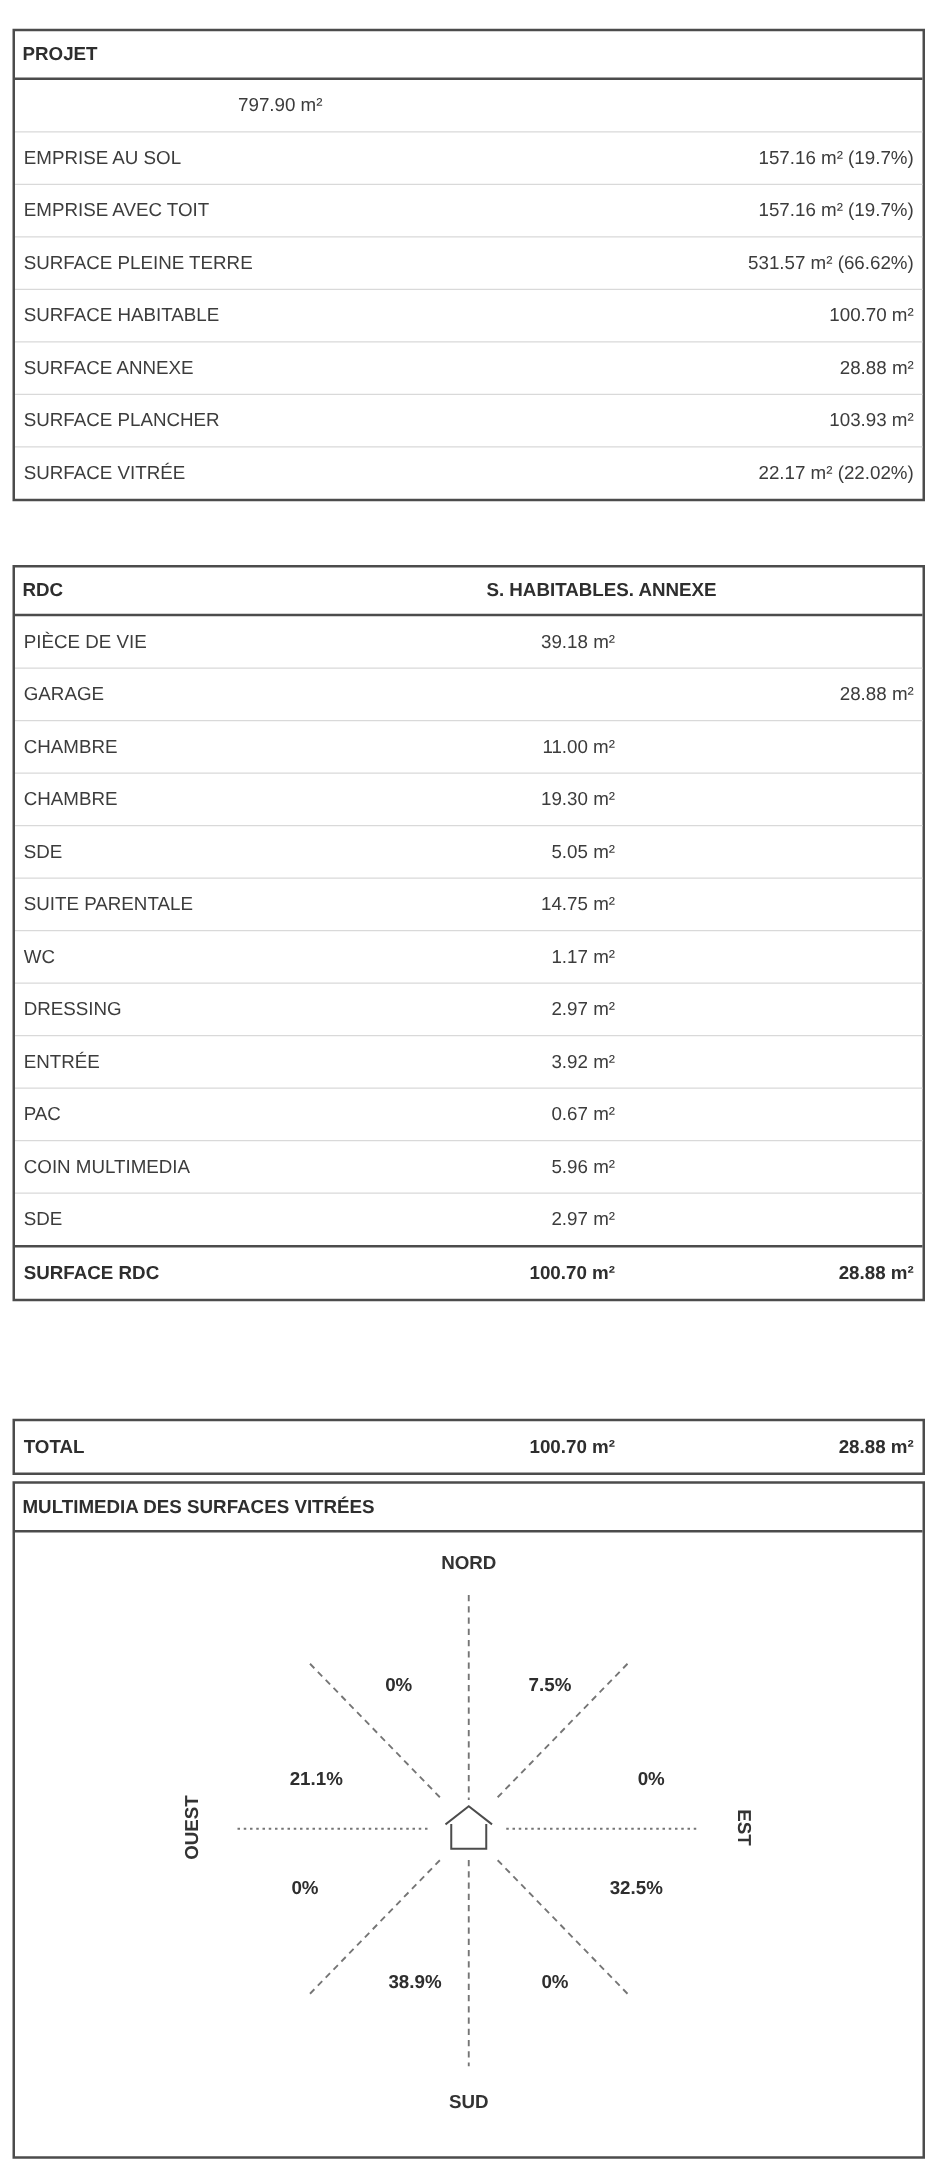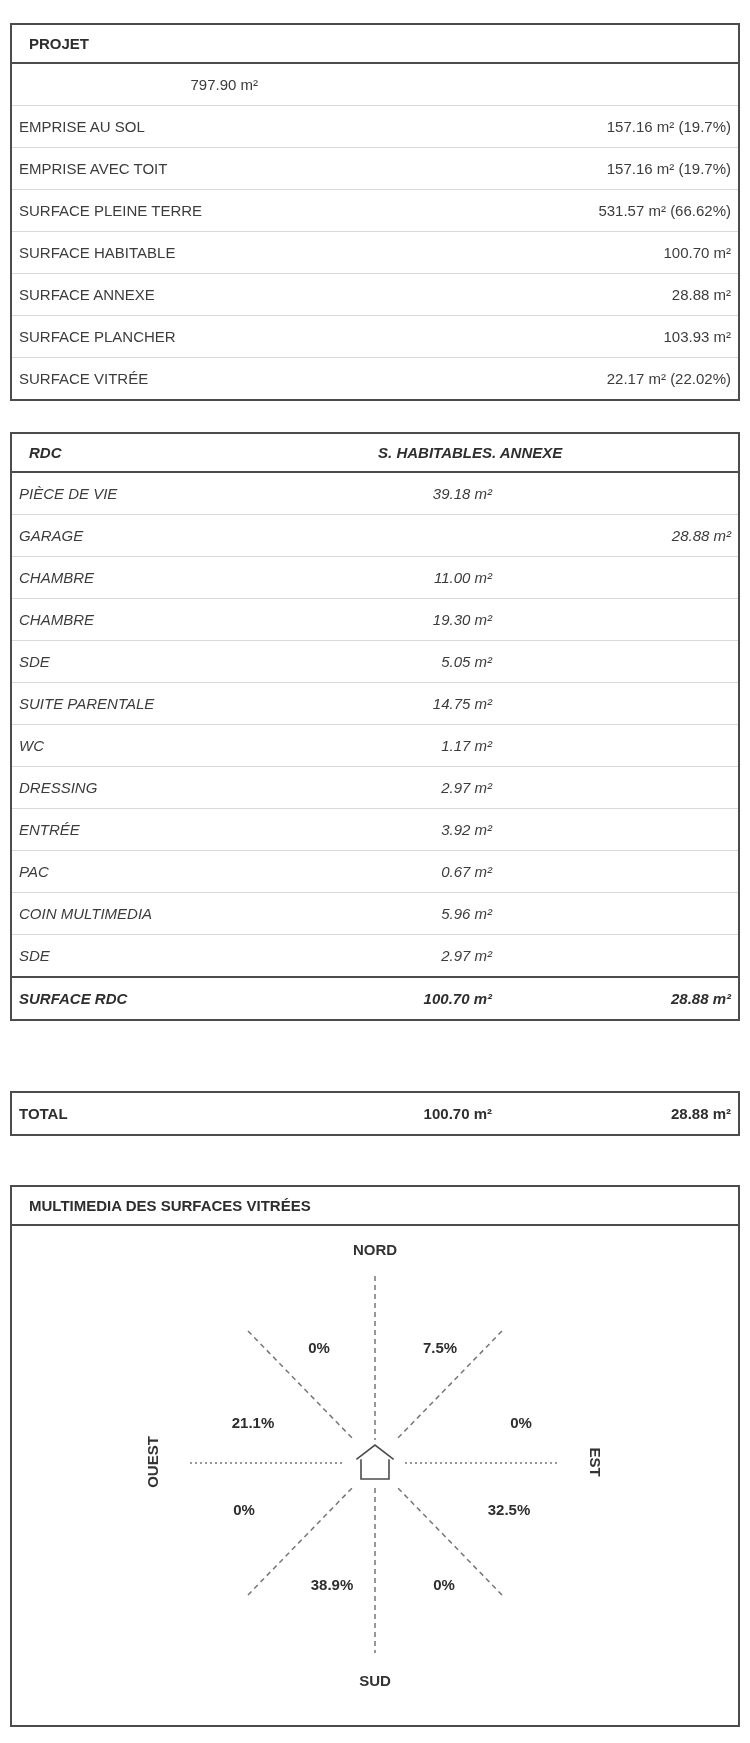--- a/index.html
+++ b/index.html
@@ -14,21 +14,21 @@
   .tbl,.box{
     position:absolute;left:10px;width:730px;
     border:2px solid #4c4c4c;
     background:#fff;
     box-sizing:border-box;
   }
   .thead{
     height:37px;
     border-bottom:2px solid #4c4c4c;
     display:flex;align-items:center;
-    padding:0 17px;
+    padding:0 6px;
     font-weight:bold;color:#2e2e2e;
     box-sizing:content-box;
   }
   .row{
     height:41px;
     display:flex;align-items:center;
     padding:0 7px;
   }
   .row + .row{border-top:1px solid #d9d9d9;height:41px;}
   .row .lbl{flex:1;text-align:left;}
@@ -36,22 +36,22 @@
   .row .c3{width:239px;text-align:right;}
   .thead .lbl{flex:1;}
   .thead .c2{width:200px;text-align:right;}
   .thead .c3{width:239px;text-align:left;}
   .row.total-row{
     border-top:2px solid #4c4c4c;
     font-weight:bold;color:#2e2e2e;
   }
   .bold{font-weight:bold;color:#2e2e2e;}
   #tbl-projet{top:23px;}
-  #tbl-rdc{top:432px;font-style:italic;}
-  #tbl-total{top:1091px;}
+  #tbl-rdc{top:452px;}
+  #tbl-total{top:1135px;}
   #box-orientation{top:1185px;height:542px;}
   #box-orientation .compass-wrap{position:relative;width:726px;height:352px;}
   .compass-label{
     font-weight:600;fill:#333333;font-size:15px;
     font-family:"Liberation Sans","DejaVu Sans",sans-serif;
   }
   .pct-label{
     font-weight:bold;fill:#2e2e2e;font-size:15px;
     font-family:"Liberation Sans","DejaVu Sans",sans-serif;
   }

